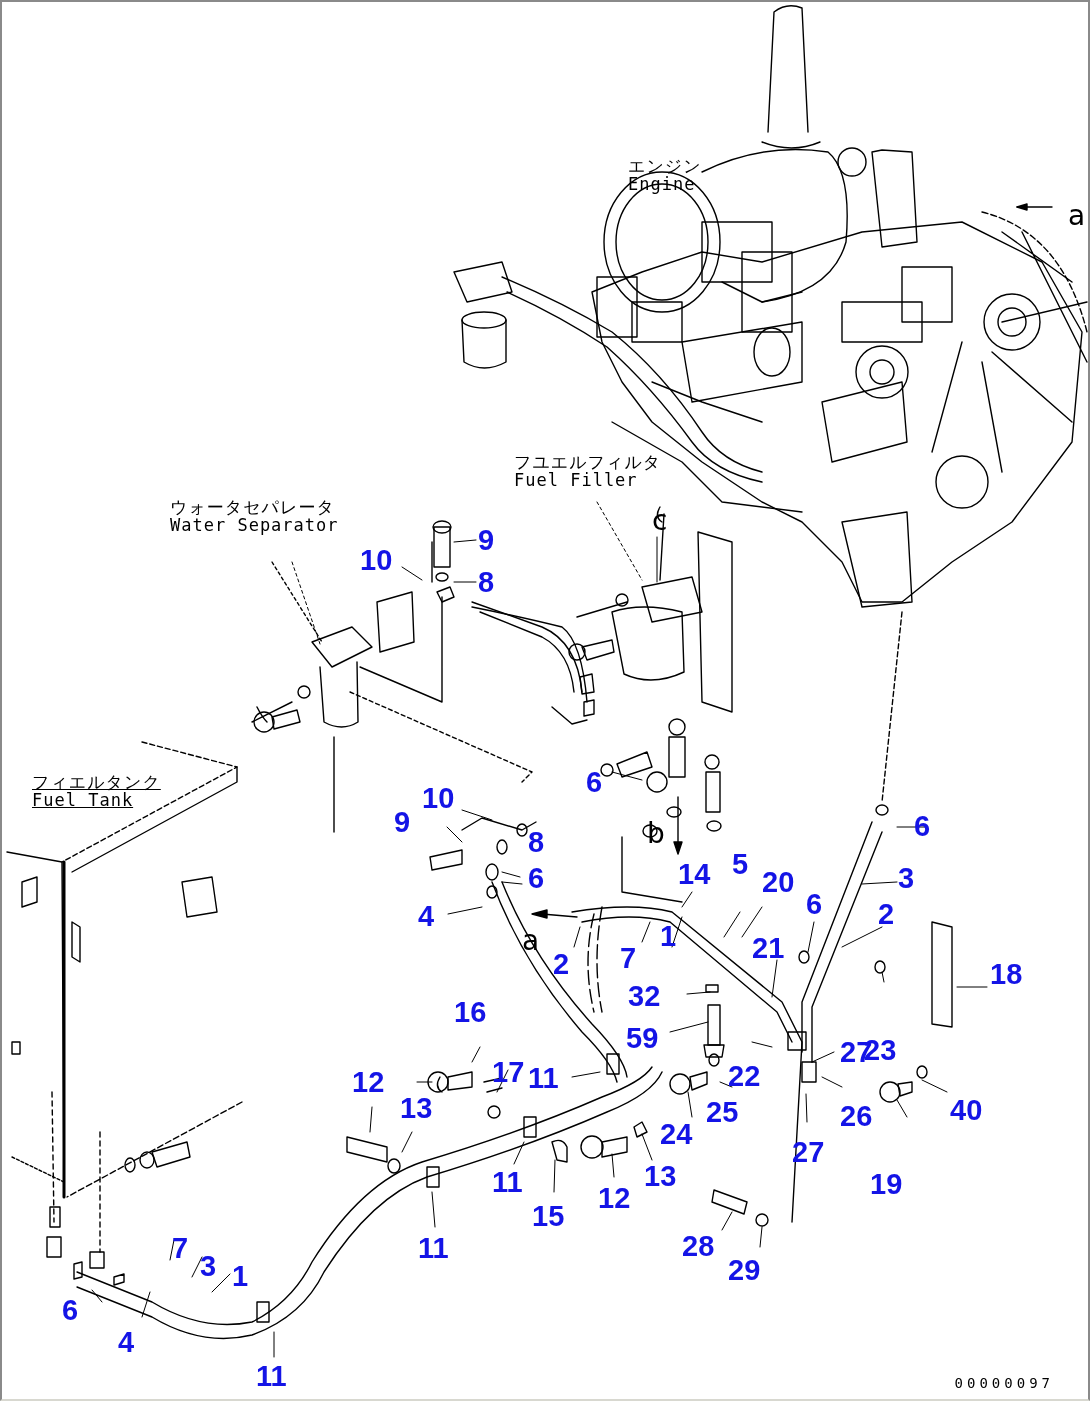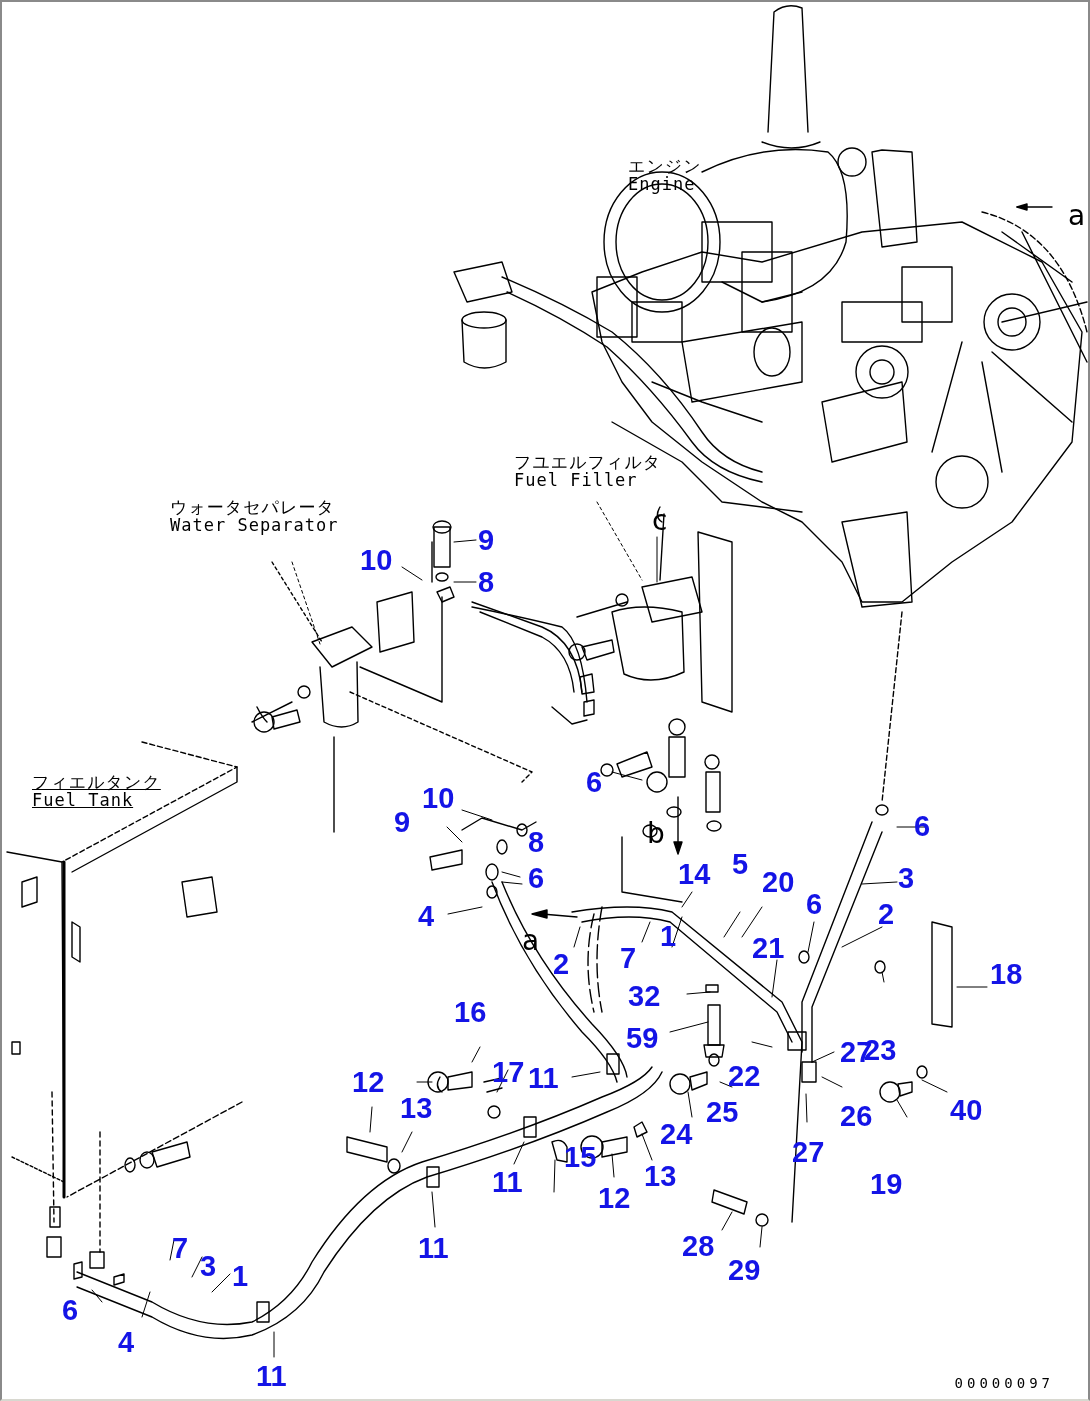--- a/index.html
+++ b/index.html
@@ -290,21 +290,21 @@
 <div class="lbl" style="left:948px;top:1094px;">40</div>
 
 <div class="lbl" style="left:452px;top:996px;text-align:center;">16</div>
 <div class="lbl" style="left:490px;top:1036px;margin-top:20px;">17</div>
 <div class="lbl" style="left:350px;top:1066px;">12</div>
 <div class="lbl" style="left:398px;top:1092px;">13</div>
 <div class="lbl" style="left:526px;top:1062px;">11</div>
 <div class="lbl" style="left:490px;top:1166px;">11</div>
 <div class="lbl" style="left:596px;top:1182px;">12</div>
 <div class="lbl" style="left:642px;top:1160px;">13</div>
-<div class="lbl" style="left:530px;top:1141px;margin-left:32px;">15</div>
+<div class="lbl" style="left:530px;top:1200px;">15</div>
 <div class="lbl" style="left:416px;top:1232px;">11</div>
 
 <div class="lbl" style="left:680px;top:1230px;">28</div>
 <div class="lbl" style="left:726px;top:1254px;">29</div>
 
 <div class="lbl" style="left:170px;top:1232px;">7</div>
 <div class="lbl" style="left:198px;top:1250px;">3</div>
 <div class="lbl" style="left:230px;top:1260px;">1</div>
 <div class="lbl" style="left:60px;top:1294px;">6</div>
 <div class="lbl" style="left:116px;top:1326px;">4</div>

